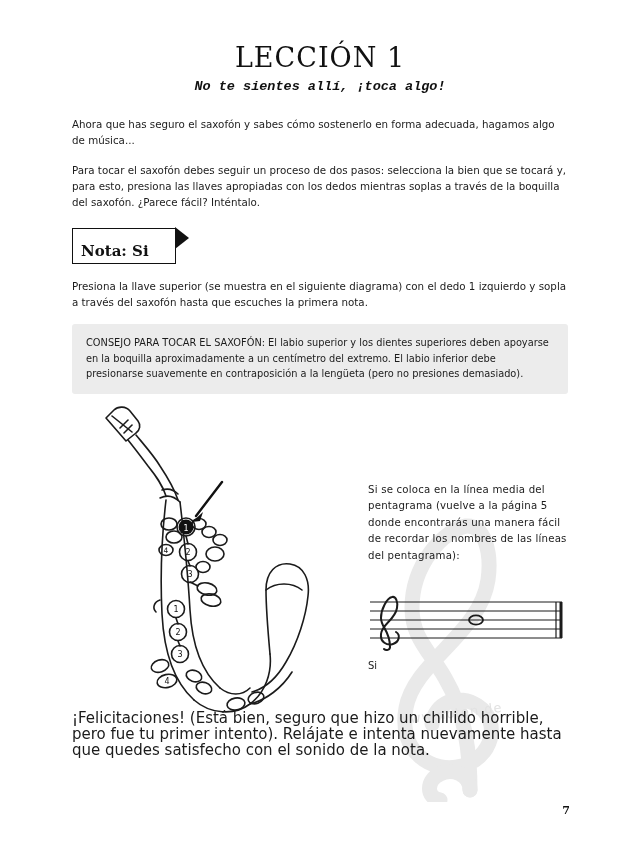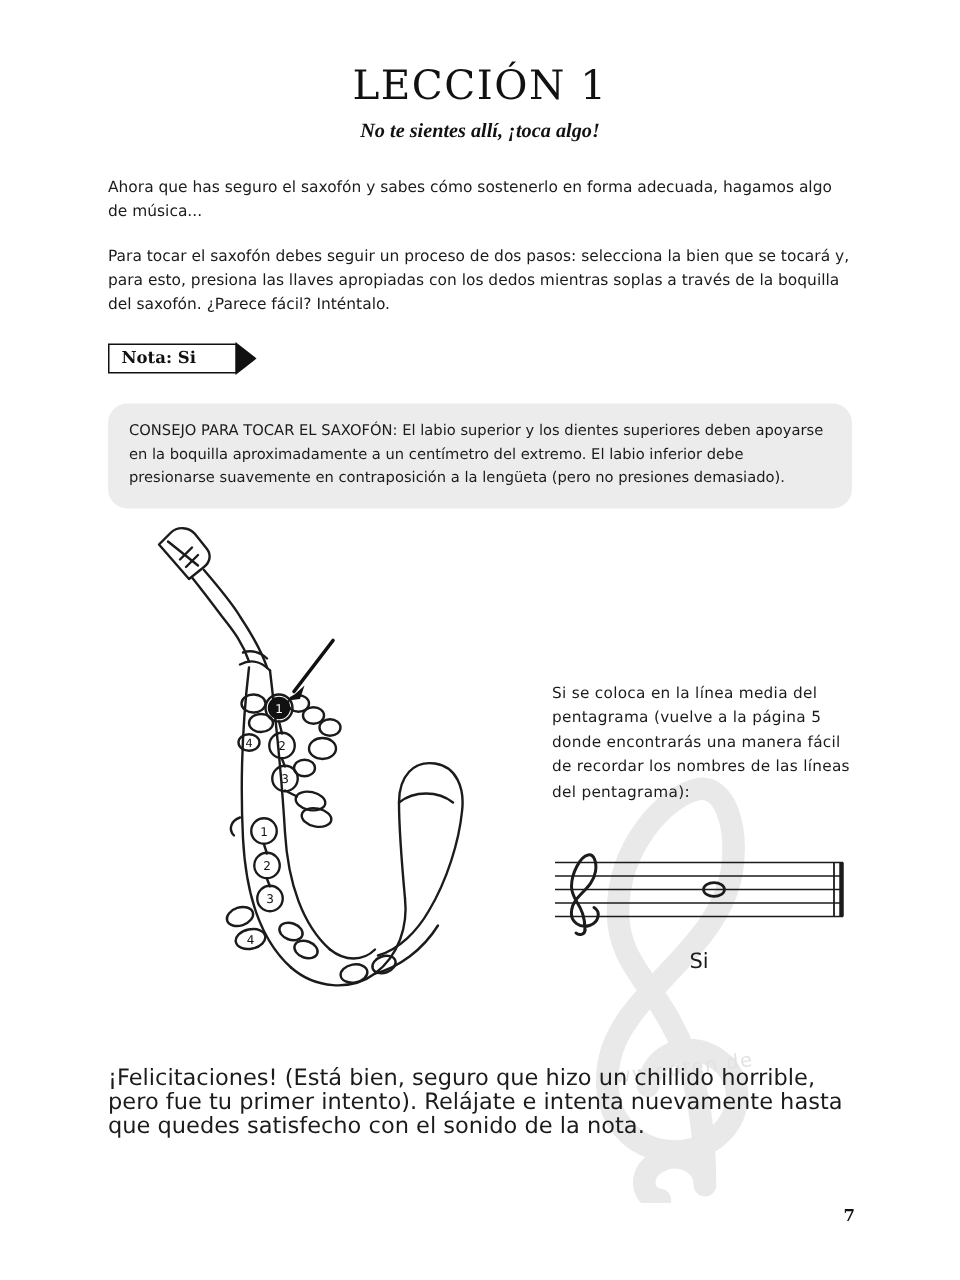--- a/index.html
+++ b/index.html
@@ -50,59 +50,59 @@
     text-align: center;
     font-family: "DejaVu Serif", serif;
     font-weight: normal;
     font-size: 27px;
     letter-spacing: 1px;
     margin: 14px 0 6px 0;
     color: #111;
   }
   .subtitle {
     text-align: center;
-    font-family: Liberation Serif, serif;
+    font-family: Liberation Mono, monospace;
     font-style: italic;
     font-weight: bold;
     font-size: 13.5px;
     margin: 0 0 22px 0;
     color: #111;
   }
   p.body {
     font-size: 10.3px;
     line-height: 16px;
     color: #1b1b1b;
     margin: 0 0 14px 0;
     text-align: left;
   }
   .note-label {
     display: inline-block;
     position: relative;
     border: 1.6px solid #111;
-    padding: 2px 26px 3px 8px;
-    font-size: 11px;
+    padding: 13px 26px 3px 8px;
+    font-size: 15px;
     font-weight: bold;
     font-family: "DejaVu Serif", serif;
     color: #111;
     margin: 4px 0 14px 0;
     text-align: center;
   }
   .note-label .flag {
     position: absolute;
     right: -14px;
     top: -1.6px;
     width: 0;
     height: 0;
     border-top: 11px solid transparent;
     border-bottom: 11px solid transparent;
     border-left: 14px solid #111;
   }
   .tip-box {
     background: #ececec;
-    border-radius: 13px;
+    border-radius: 3px;
     padding: 11px 14px 12px 14px;
     font-size: 9.8px;
     line-height: 15.5px;
     color: #1b1b1b;
     margin: 6px 0 10px 0;
   }
 
   .mid-area {
     position: relative;
     height: 360px;
@@ -111,38 +111,37 @@
   .sax-wrap {
     position: absolute;
     left: -2px;
     top: 0;
     width: 290px;
     height: 350px;
   }
   .right-col {
     position: absolute;
     right: 0;
-    top: 106px;
+    top: 78px;
     width: 200px;
   }
   .right-col p {
     font-size: 10.2px;
     line-height: 16.5px;
     color: #1b1b1b;
     margin: 0;
     letter-spacing: 0.2px;
   }
   .staff-wrap {
     margin-top: 26px;
     position: relative;
     width: 196px;
   }
   .note-name {
-    text-align: center;
-    font-size: 14px;
+    font-size: 10px;
     margin-top: 4px;
     color: #1b1b1b;
   }
   .closing {
     position: absolute;
     left: 72px;
     right: 72px;
     top: 710px;
     font-size: 15px;
     line-height: 16px;
@@ -180,20 +179,21 @@
     <div class="subtitle">No te sientes allí, ¡toca algo!</div>
 
     <p class="body">Ahora que has seguro el saxofón y sabes cómo sostenerlo en forma adecuada, hagamos algo de música...</p>
     <p class="body">Para tocar el saxofón debes seguir un proceso de dos pasos: selecciona la bien que se tocará y, para esto, presiona las llaves apropiadas con los dedos mientras soplas a través de la boquilla del saxofón. ¿Parece fácil? Inténtalo.</p>
 
     <div class="note-label">
       <span>Nota: Si</span>
       <span class="flag"></span>
     </div>
 
+    <p class="body">Presiona la llave superior (se muestra en el siguiente diagrama) con el dedo 1 izquierdo y sopla a través del saxofón hasta que escuches la primera nota.</p>
 
     <div class="tip-box">
       <span>CONSEJO PARA TOCAR EL SAXOFÓN: El labio superior y los dientes superiores deben apoyarse en la boquilla aproximadamente a un centímetro del extremo. El labio inferior debe presionarse suavemente en contraposición a la lengüeta (pero no presiones demasiado).</span>
     </div>
 
     <div class="mid-area">
 
       <div class="sax-wrap">
         <svg width="290" height="350" viewBox="0 0 290 350">
           <g fill="none" stroke="#1b1b1b" stroke-width="1.6" stroke-linecap="round" stroke-linejoin="round">

